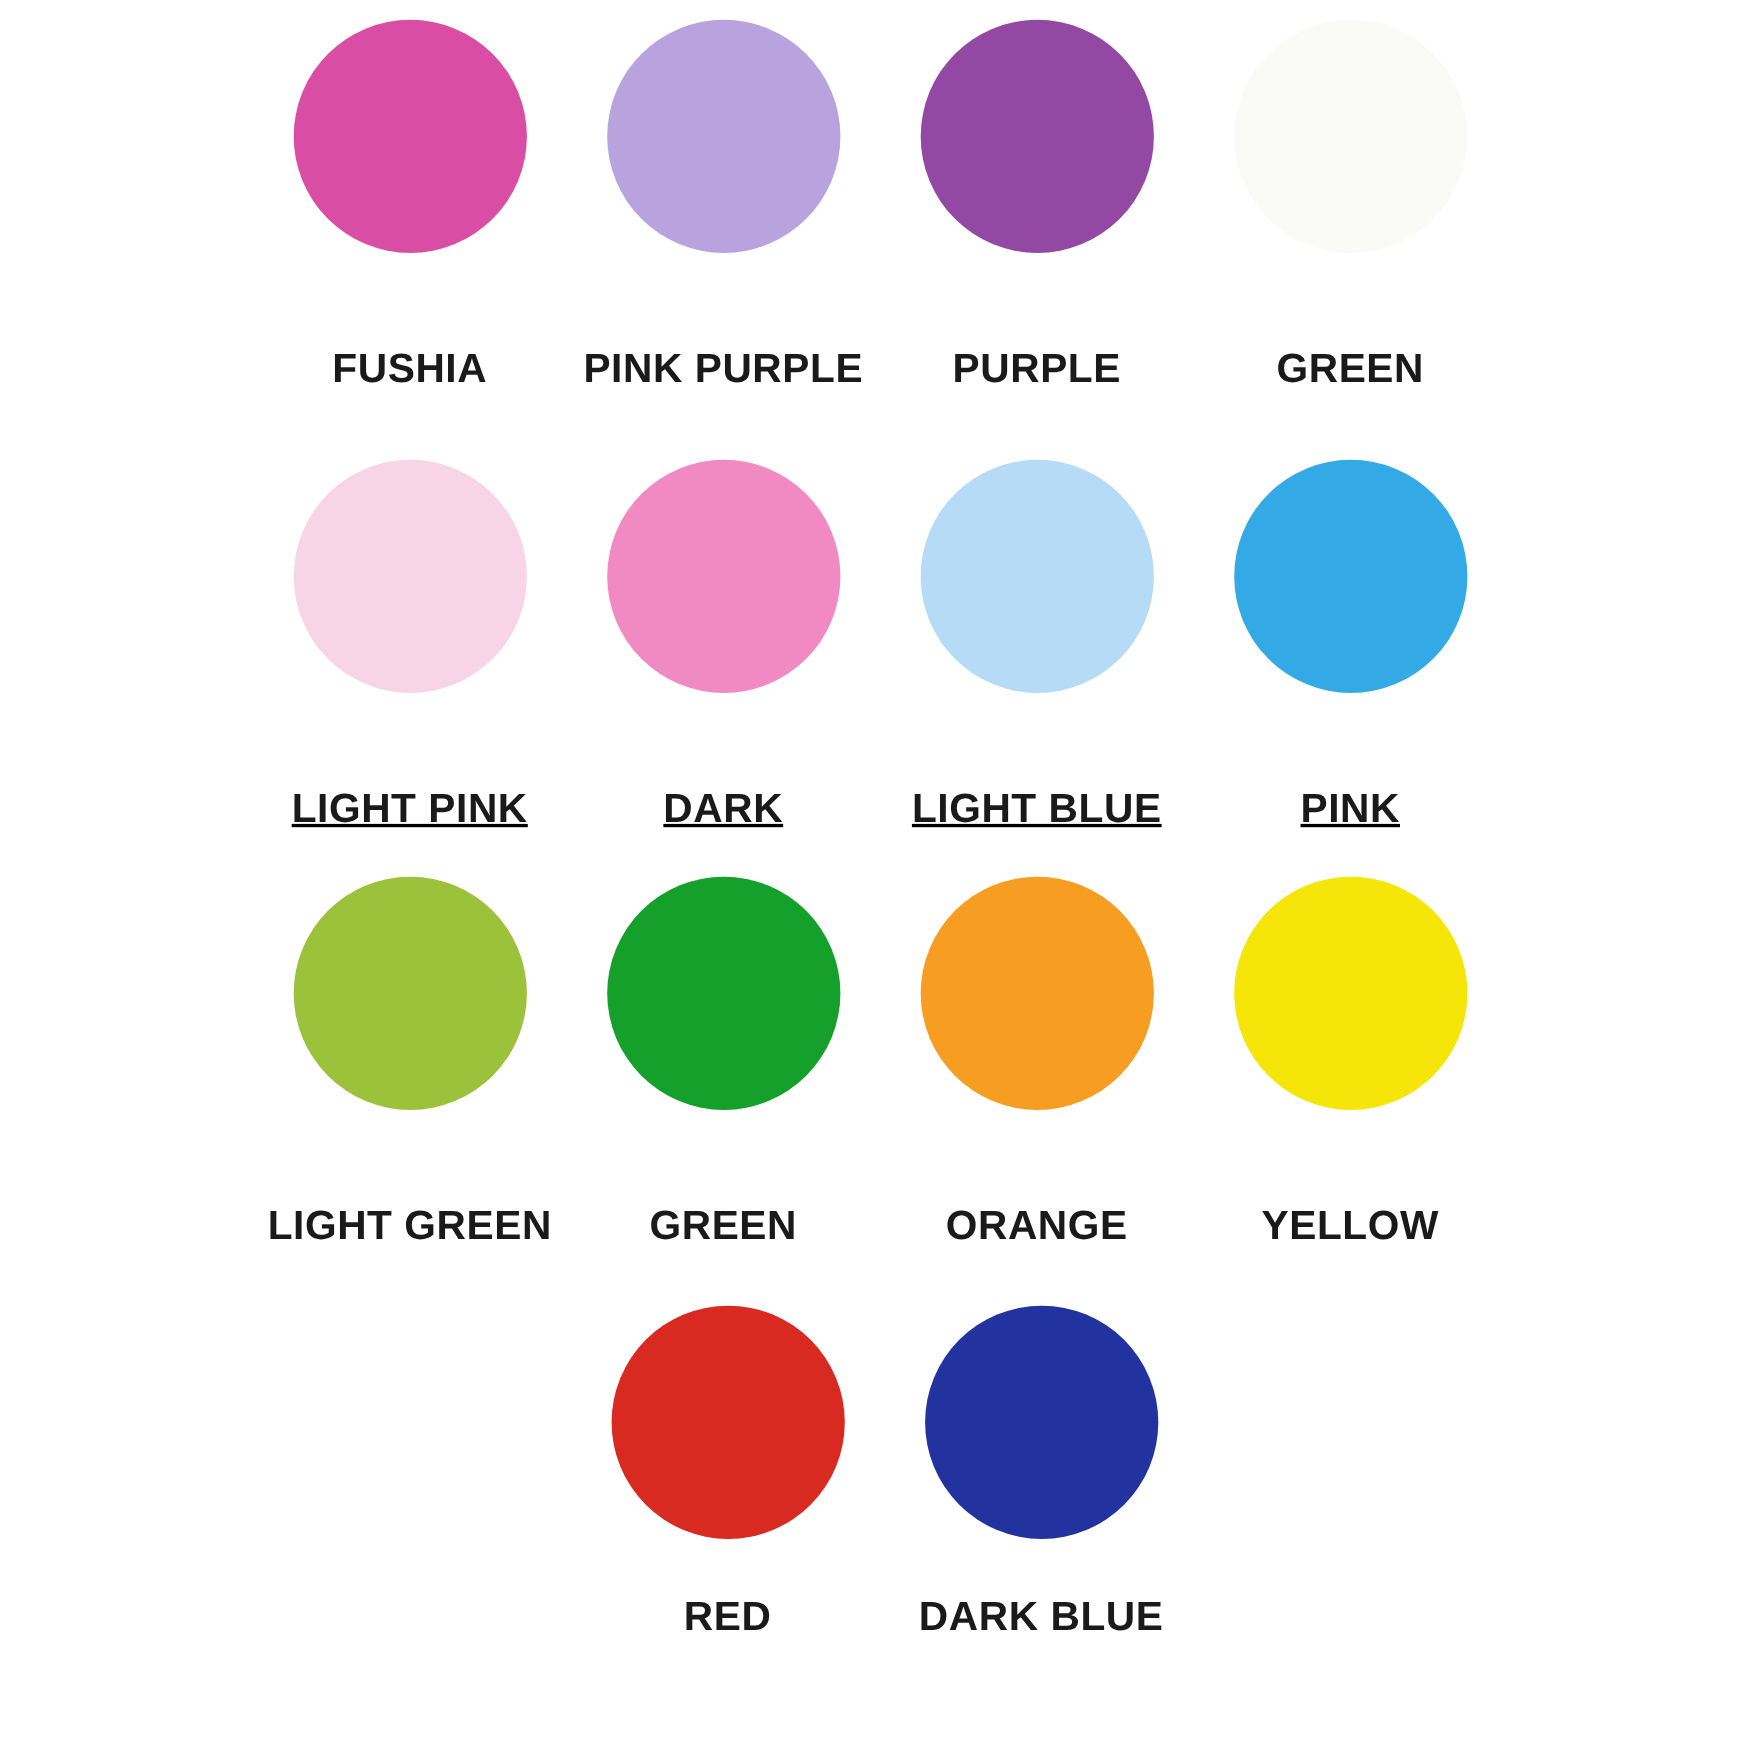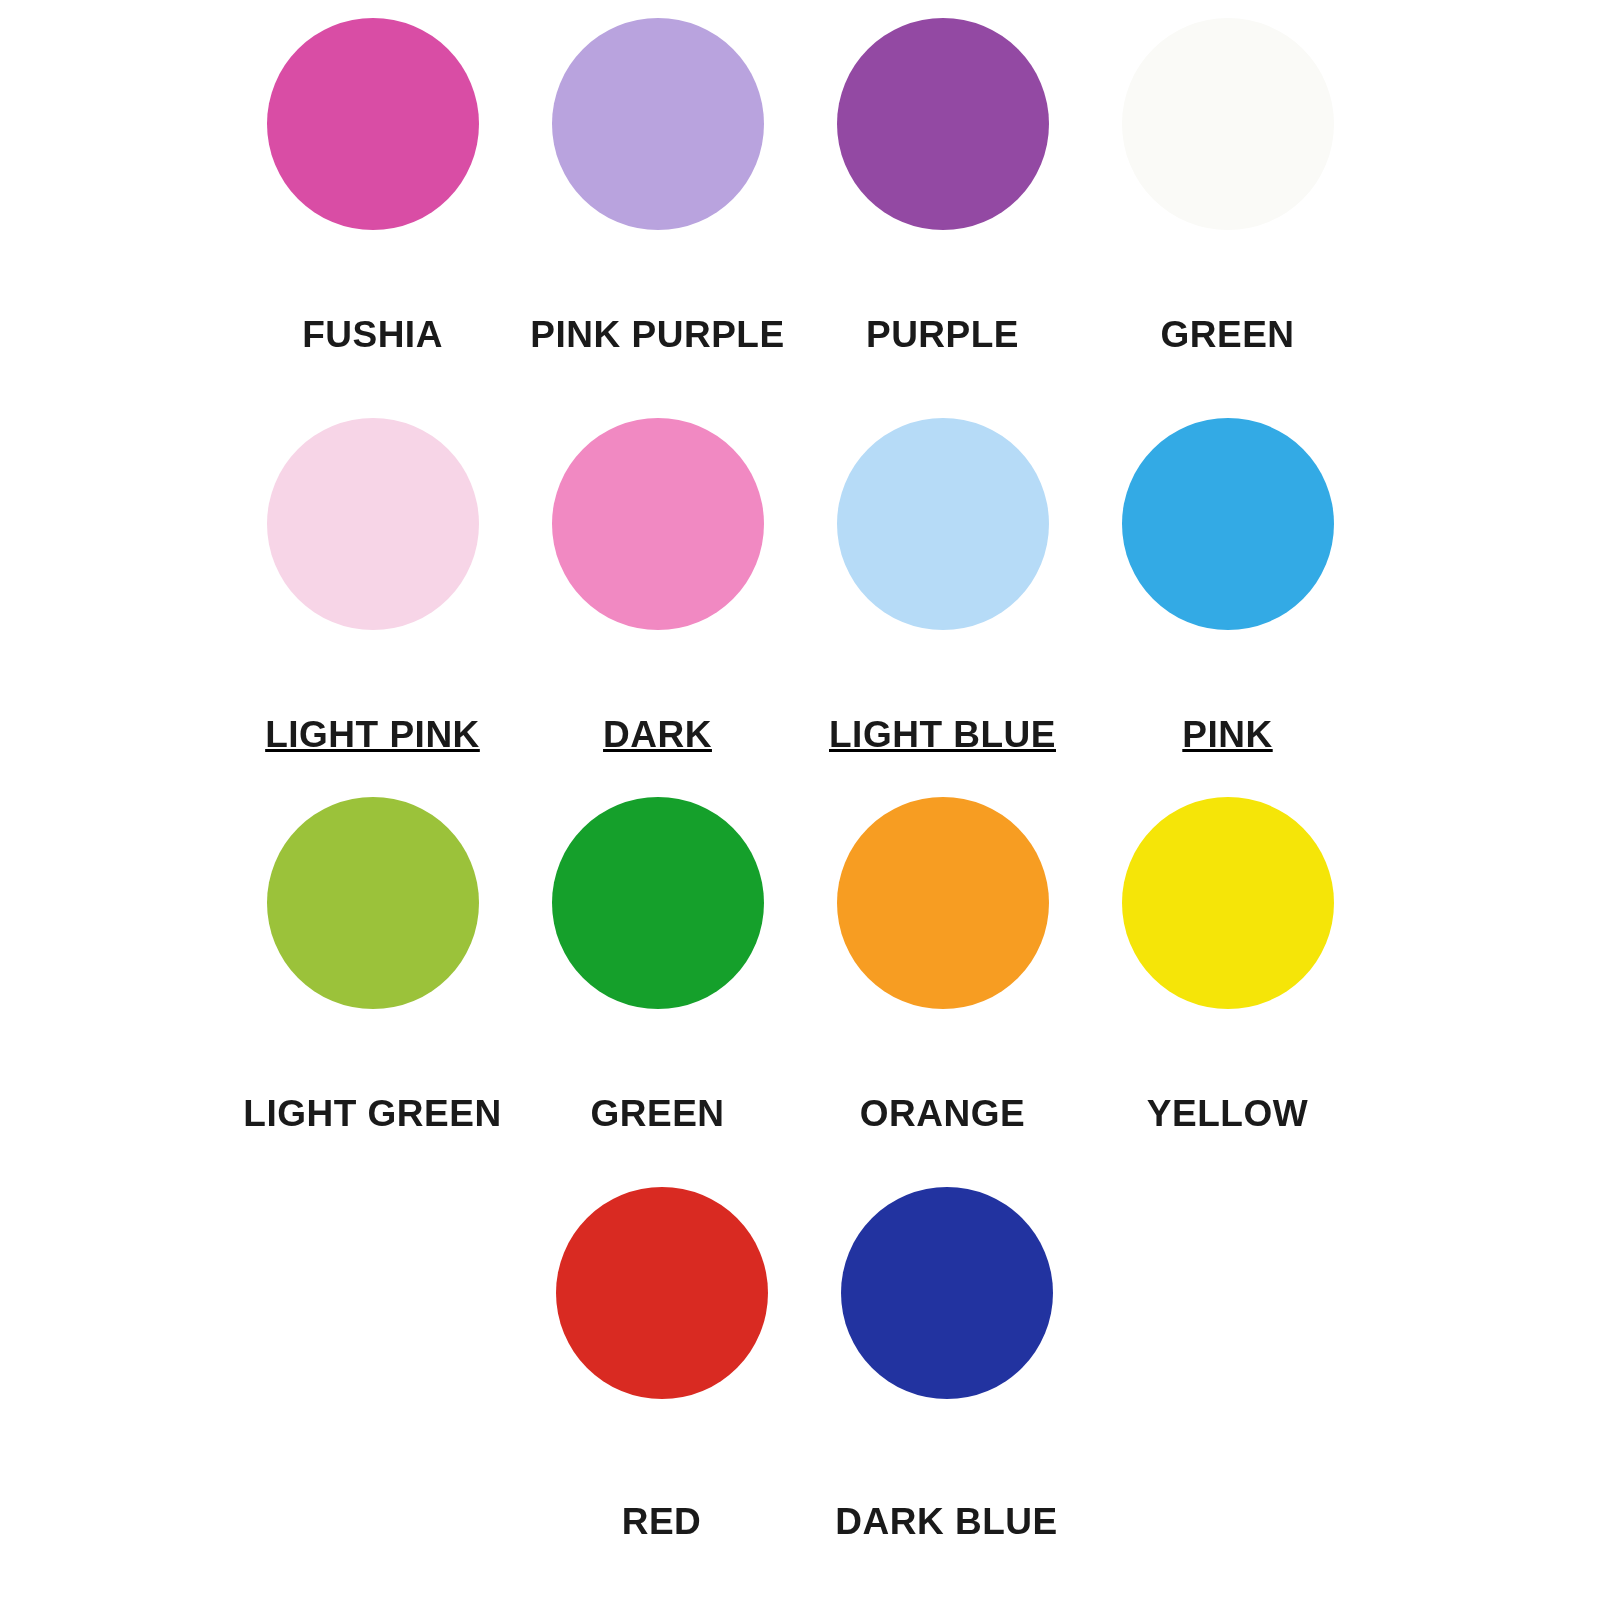--- a/index.html
+++ b/index.html
@@ -64,21 +64,21 @@
     font-weight: 700;
     letter-spacing: 0.5px;
     color: #1a1a1a;
     text-align: center;
     white-space: nowrap;
     font-family: "Liberation Sans", sans-serif;
   }
 
   
   .swatch-row[data-row="3"] .swatch-label {
-    margin-top: 104px;
+    margin-top: 52px;
   }
 </style>
 </head>
 <body style="background: rgb(255, 255, 255);">
 
 <div id="swatch-board">
 
   <div class="swatch-row" data-row="0">
     <div class="swatch-cell">
       <span class="swatch-disc" style="background-color: rgb(217, 77, 165);"></span>

